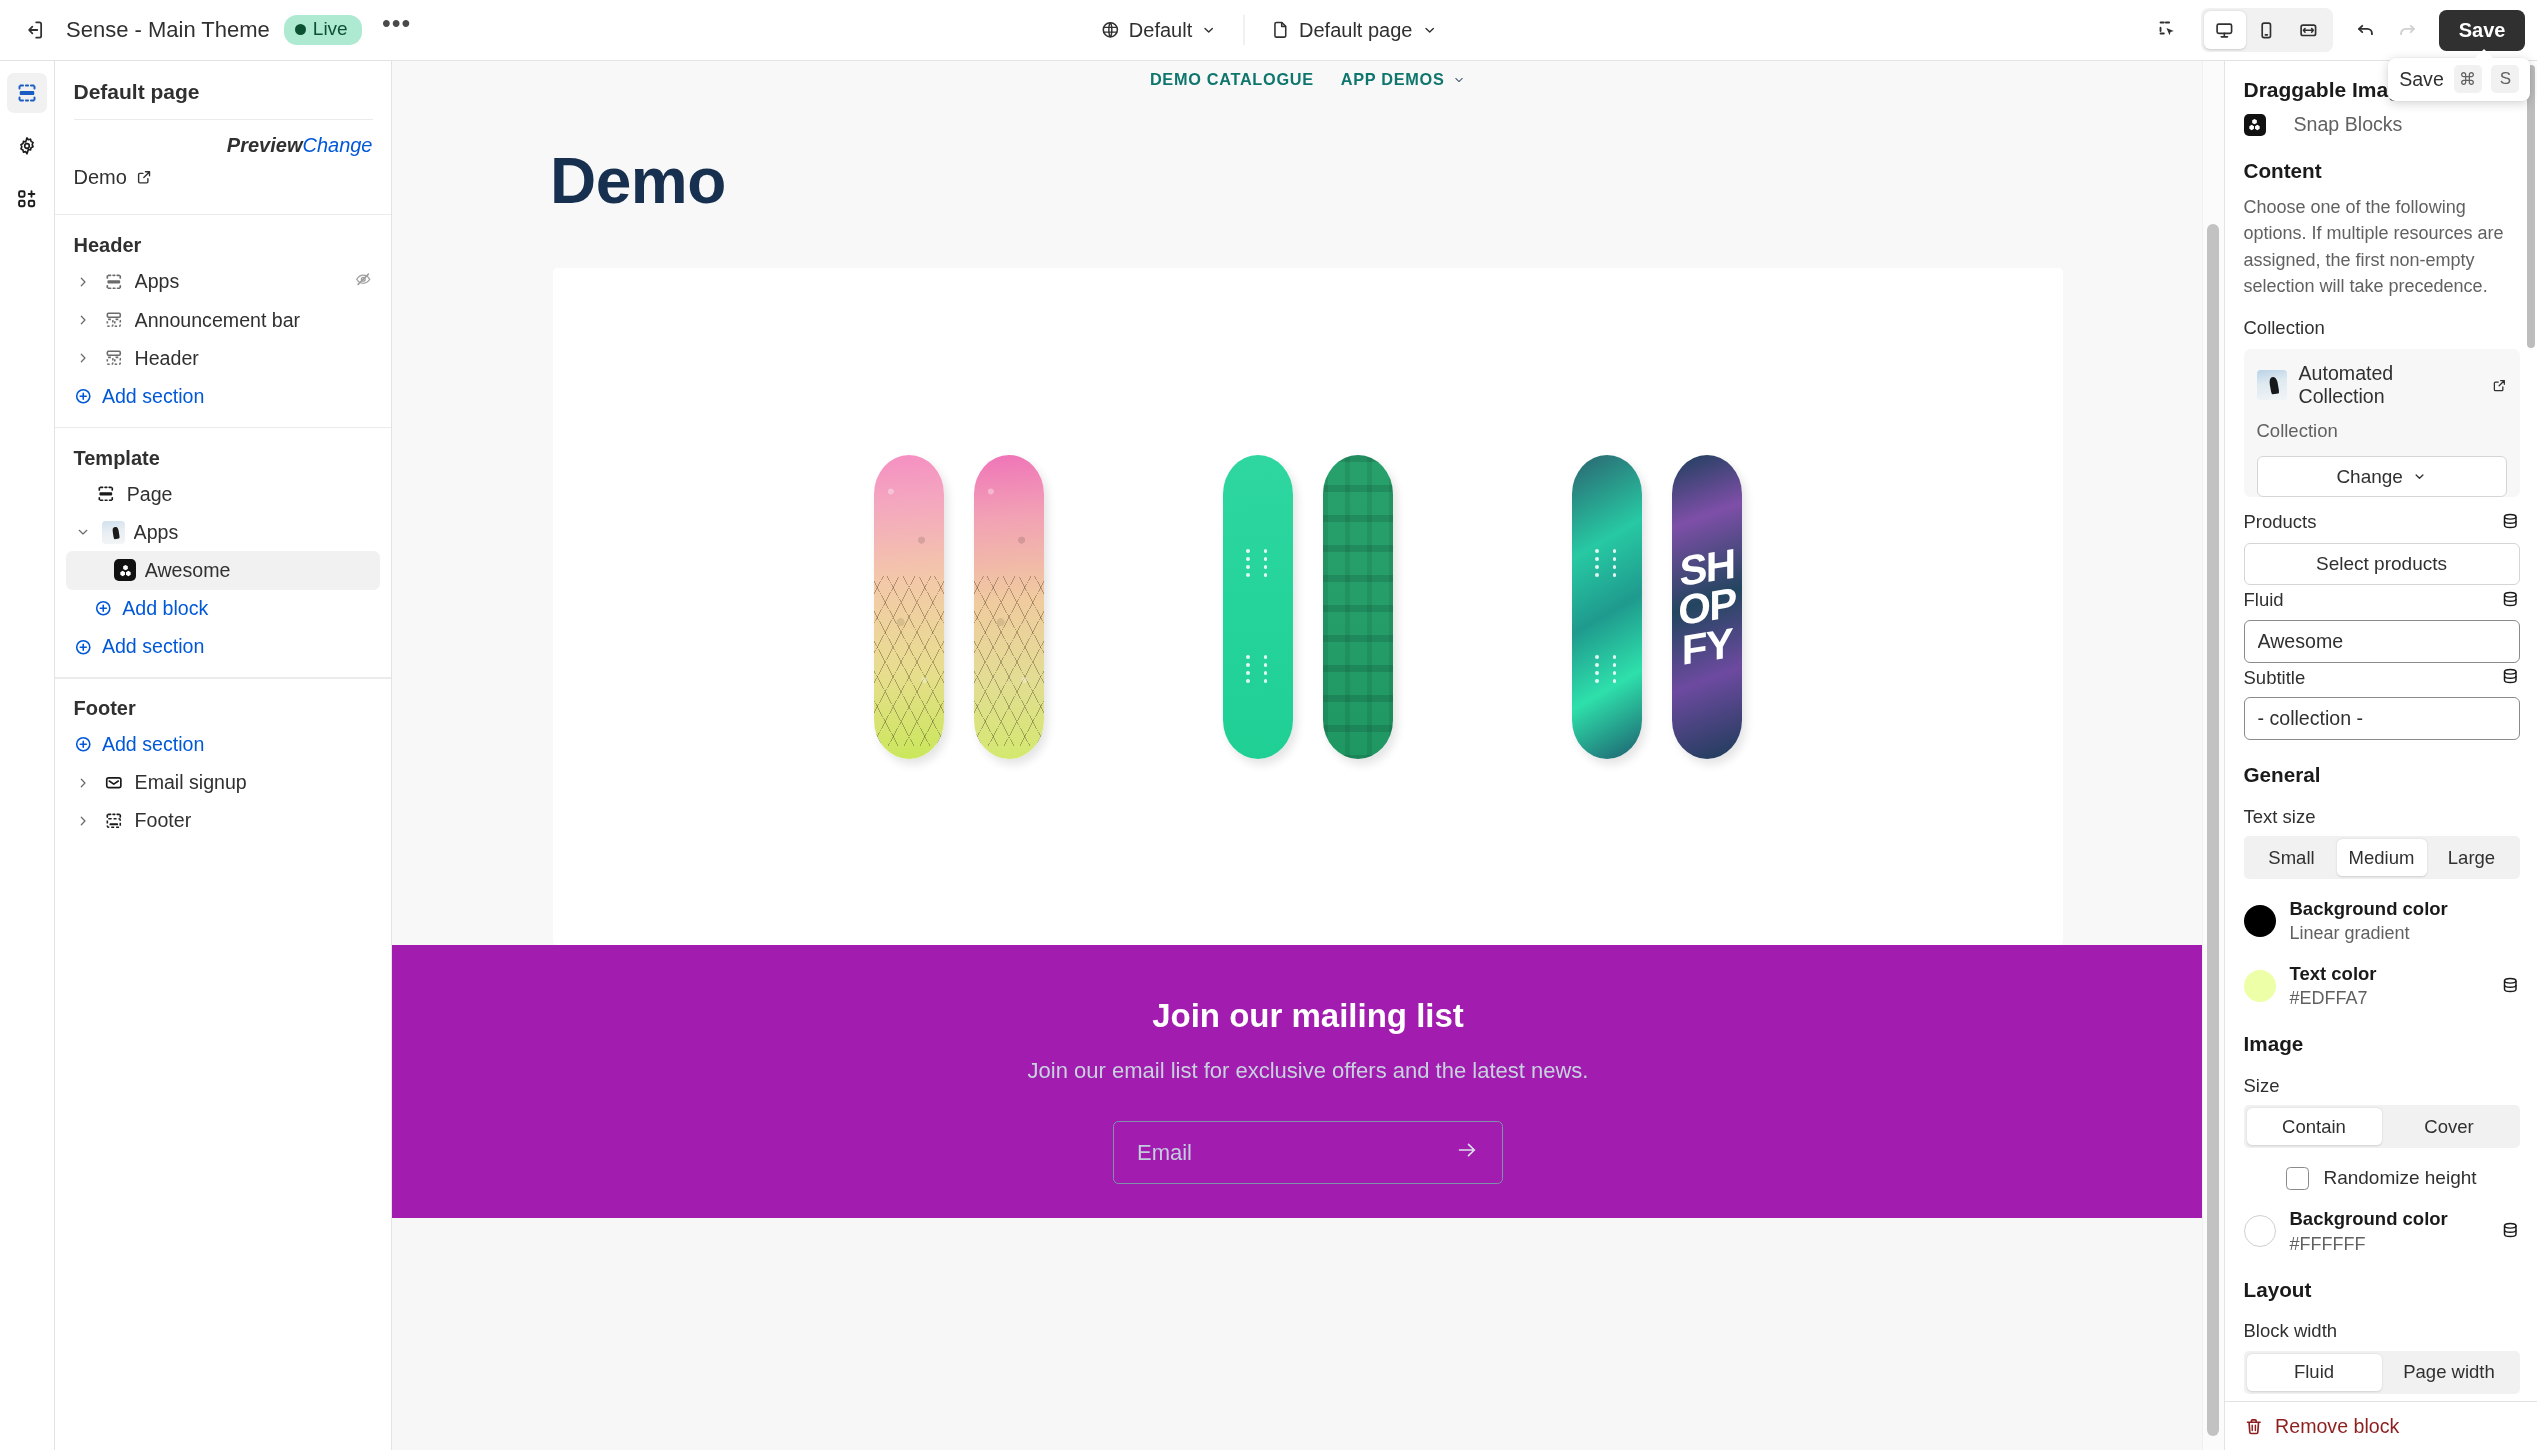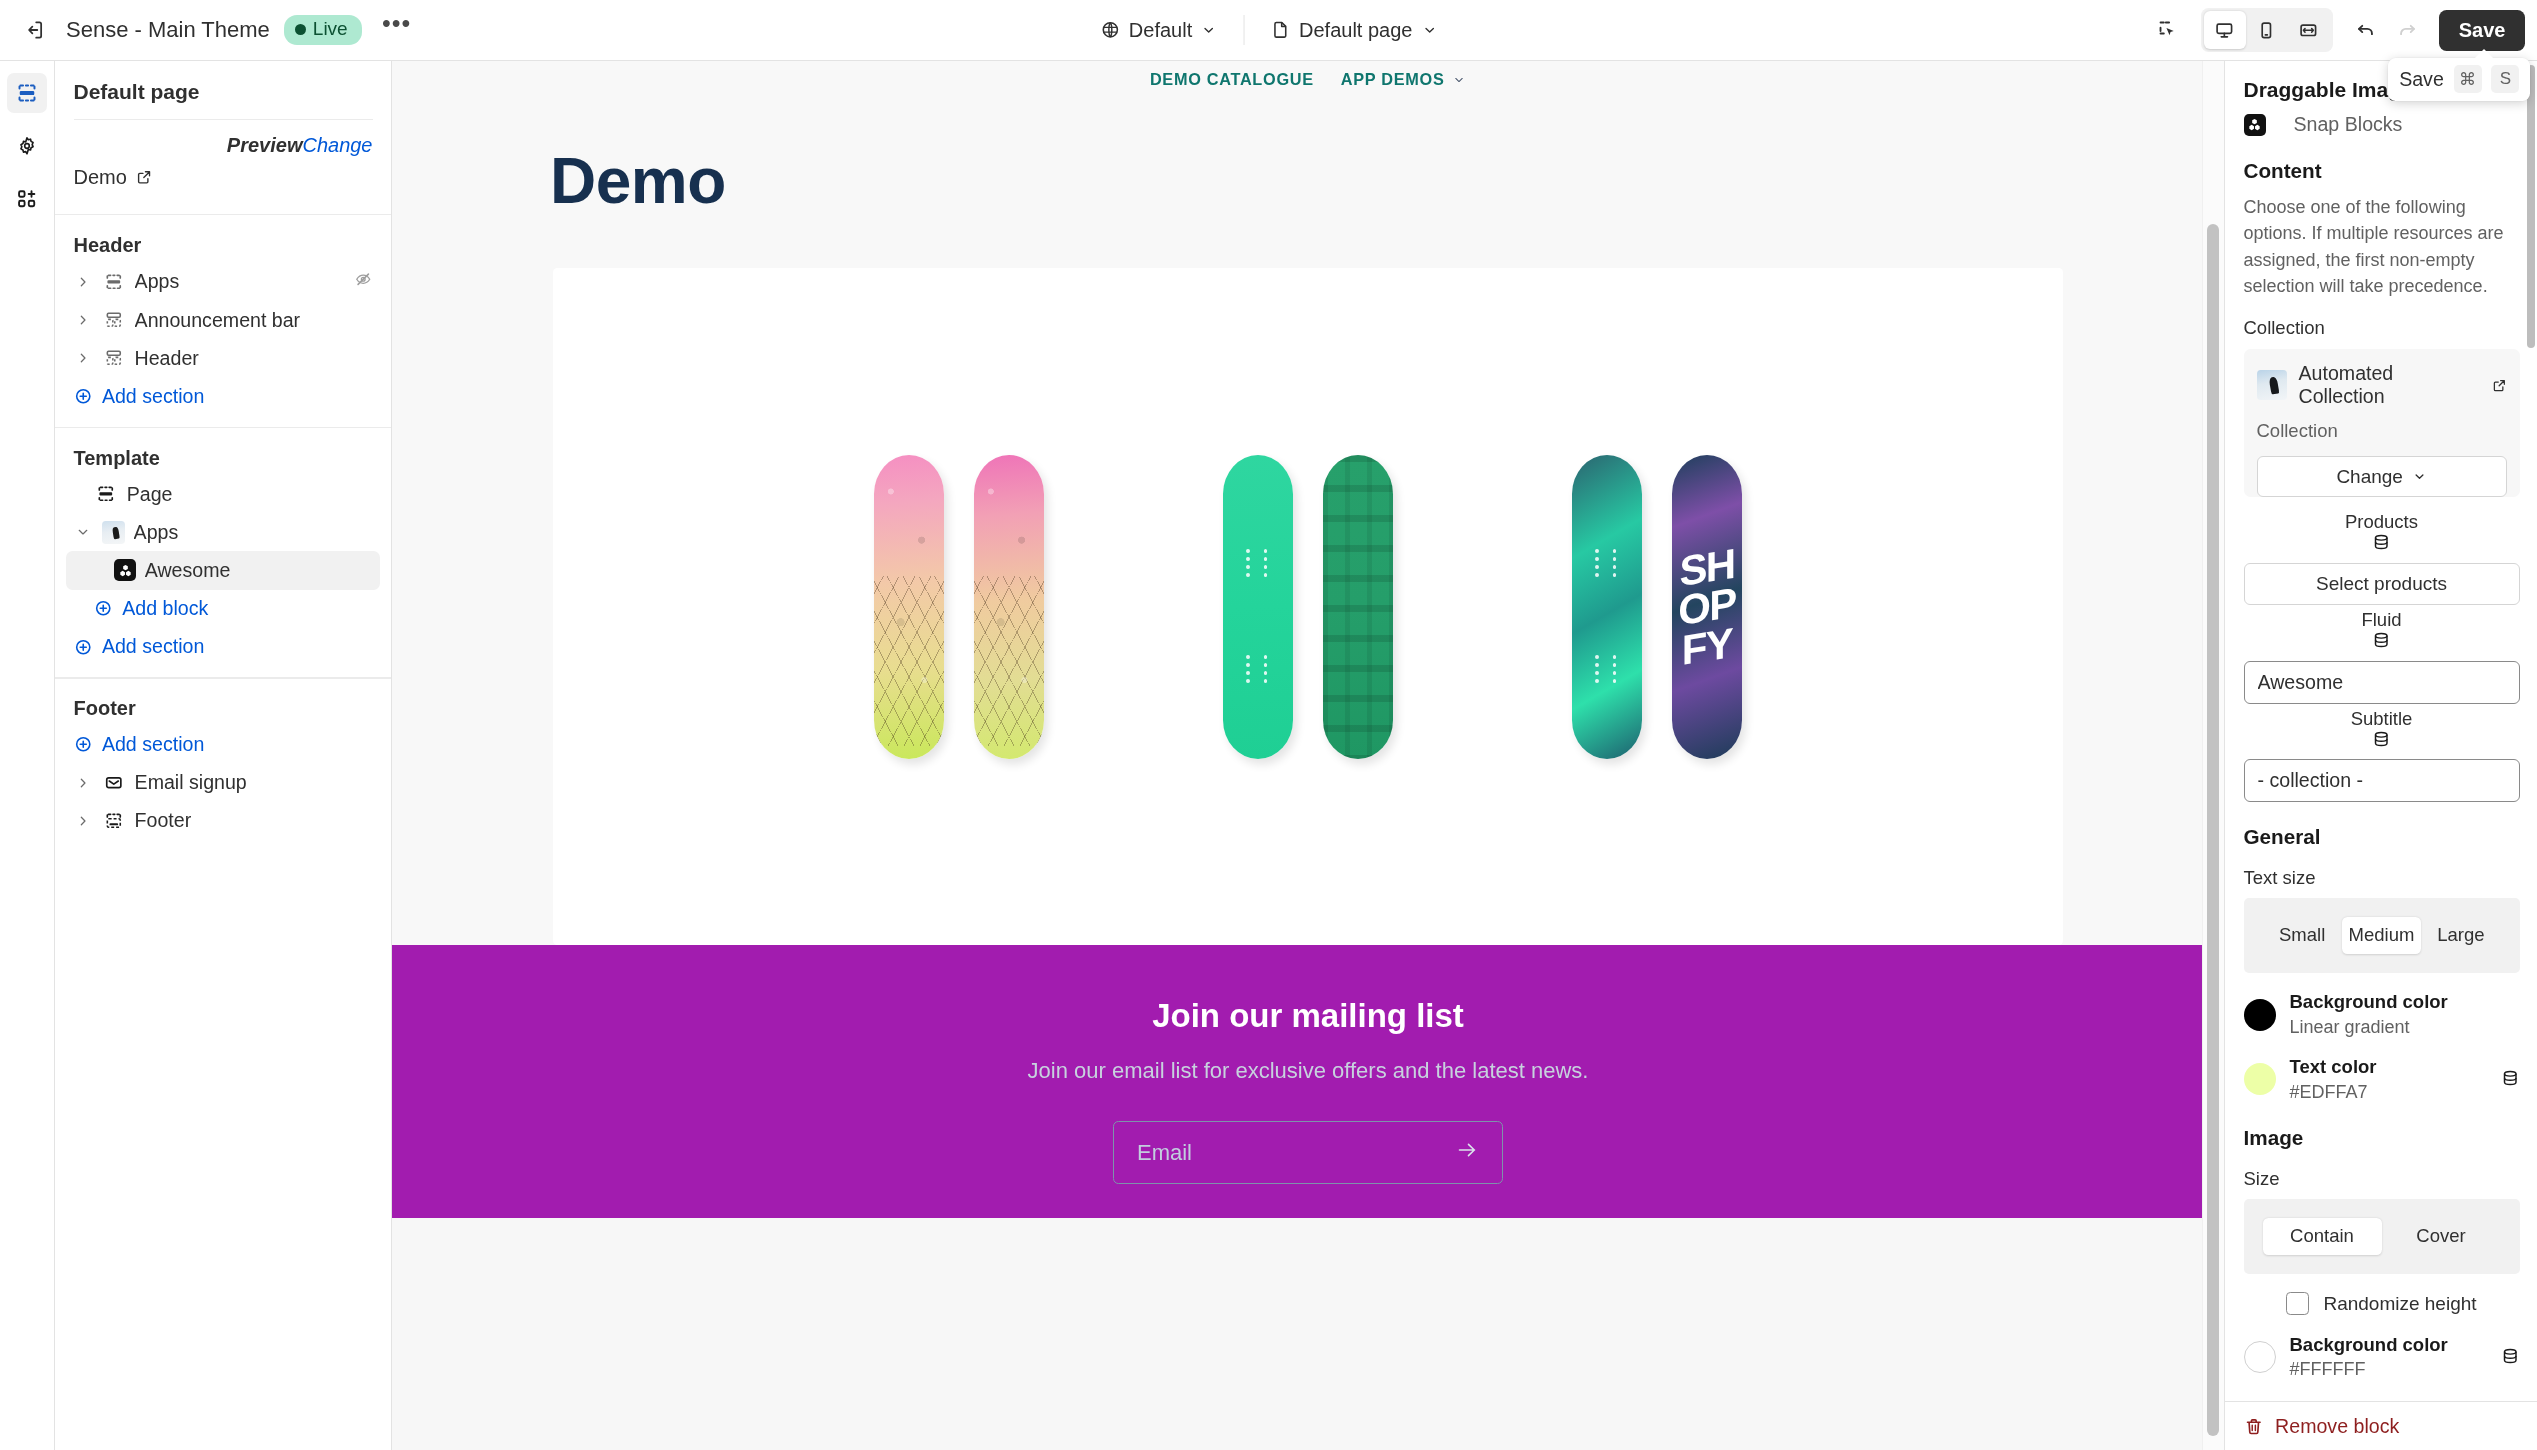--- a/index.html
+++ b/index.html
@@ -278,21 +278,21 @@
   }
   .rp-scroll { flex: 1; overflow: hidden; padding: 0 0 0 0; }
   .rp-pad { padding: 0 18.5px; }
   .rp-title { font-size: 21px; font-weight: 700; color: #1a1a1a; padding: 17.4px 18.5px 0 18.5px; }
   .rp-app { display: flex; align-items: center; gap: 28px; padding: 11px 18.5px 0 18.5px; }
   .rp-app-name { font-size: 19.6px; color: #616161; }
   .rp-h { font-size: 20.7px; font-weight: 700; color: #1a1a1a; margin-top: 23px; }
   .rp-p { font-size: 18px; color: #616161; line-height: 1.45; margin-top: 11px; }
   .rp-lbl { font-size: 18.5px; color: #303030; margin-top: 18.5px; }
   .rp-lbl-row {
-    display: flex; align-items: center; justify-content: space-between; margin-top: 4px; flex-direction: column;
+    display: flex; align-items: center; justify-content: space-between; margin-top: 4px;
   }
   .rp-lbl-row .rp-lbl { margin-top: 0; }
   .res-card { background: #f7f7f7; border-radius: 6.5px; margin-top: 9.8px; padding: 13px 13px 0 13px; }
   .res-row { display: flex; align-items: center; gap: 12px; }
   .res-thumb {
     width: 30px; height: 30px; border-radius: 3.8px; flex: 0 0 30px; overflow:hidden;
     background: linear-gradient(168deg,#b9d3e8 0%,#dfe9f0 42%,#f2f5f7 100%);
     position: relative;
   }
   .res-thumb::after {
@@ -310,21 +310,21 @@
     width: 100%; background: #fff; border: 1.6px solid #d5d5d5; border-radius: 6px;
     height: 42px; font-size: 19px; color: #303030; cursor: pointer;
     font-family:"Liberation Sans", sans-serif; margin-top: 9.8px;
   }
   .txt-input {
     width: 100%; height: 43px; border: 1.6px solid #8a8a8a; border-radius: 6px;
     font-size: 19.6px; color: #303030; padding: 0 13px; margin-top: 8.7px;
     font-family:"Liberation Sans", sans-serif; outline: none; background:#fff;
   }
   .seg {
-    display: flex; background: #f1f1f1; border-radius: 5px; padding: 19px; margin-top: 8.7px;
+    display: flex; background: #f1f1f1; border-radius: 5px; padding: 3px; margin-top: 8.7px;
   }
   .seg-btn {
     flex: 1; height: 37px; border-radius: 5.4px; border: none; background: transparent;
     font-size: 18.5px; color: #303030; cursor: pointer; font-family:"Liberation Sans", sans-serif;
   }
   .seg-btn.active { background: #fff; box-shadow: 0 0.5px 2.2px rgba(0,0,0,.14); }
   .color-row {
     display: flex; align-items: center; gap: 14px; margin-top: 18.5px;
   }
   .swatch { width: 32px; height: 32px; border-radius: 50%; flex: 0 0 32px; }

